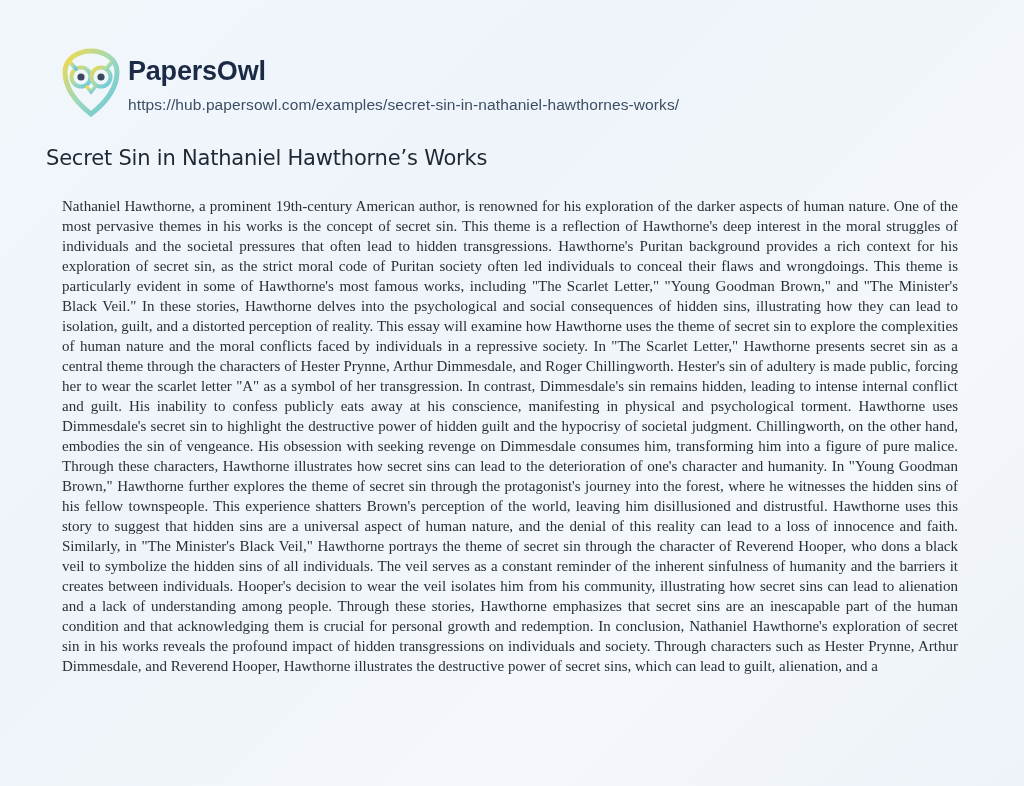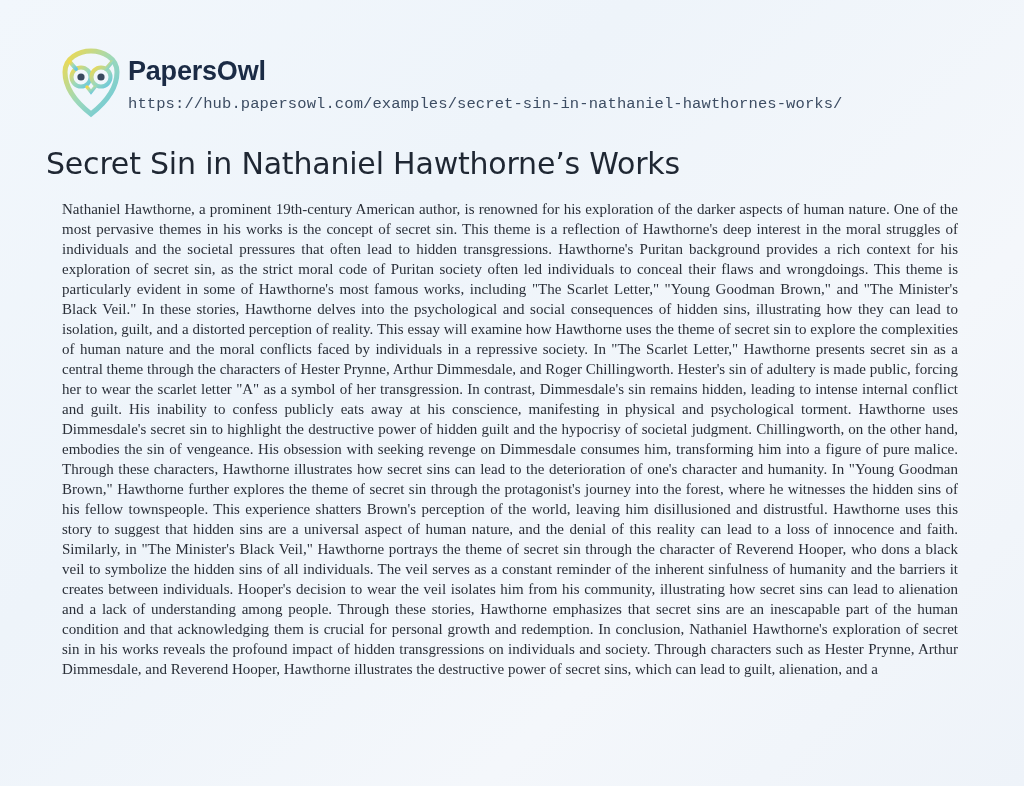--- a/index.html
+++ b/index.html
@@ -46,31 +46,30 @@
     letter-spacing: -0.2px;
     line-height: 1.1;
   }
   .brand-url {
     font-size: 15.5px;
     color: #3d4d63;
     margin-top: 10px;
     letter-spacing: 0.1px;
     line-height: 1.1;
     white-space: nowrap;
-    font-family: Liberation Mono, monospace;
   }
   .content {
     padding: 0 6px 0 2px;
   }
   .doc-title {
     font-family: "DejaVu Sans", sans-serif;
-    font-size: 30px;
+    font-size: 21px;
     font-weight: normal;
     color: #1f2733;
-    margin: 0 0 18px 0;
+    margin: 0 0 26px 0;
     letter-spacing: -0.2px;
   }
   .doc-body {
     font-family: Liberation Serif, serif;
     font-size: 15px;
     line-height: 1.335;
     color: #2a2f38;
     text-align: justify;
     margin: 16px;
   }

